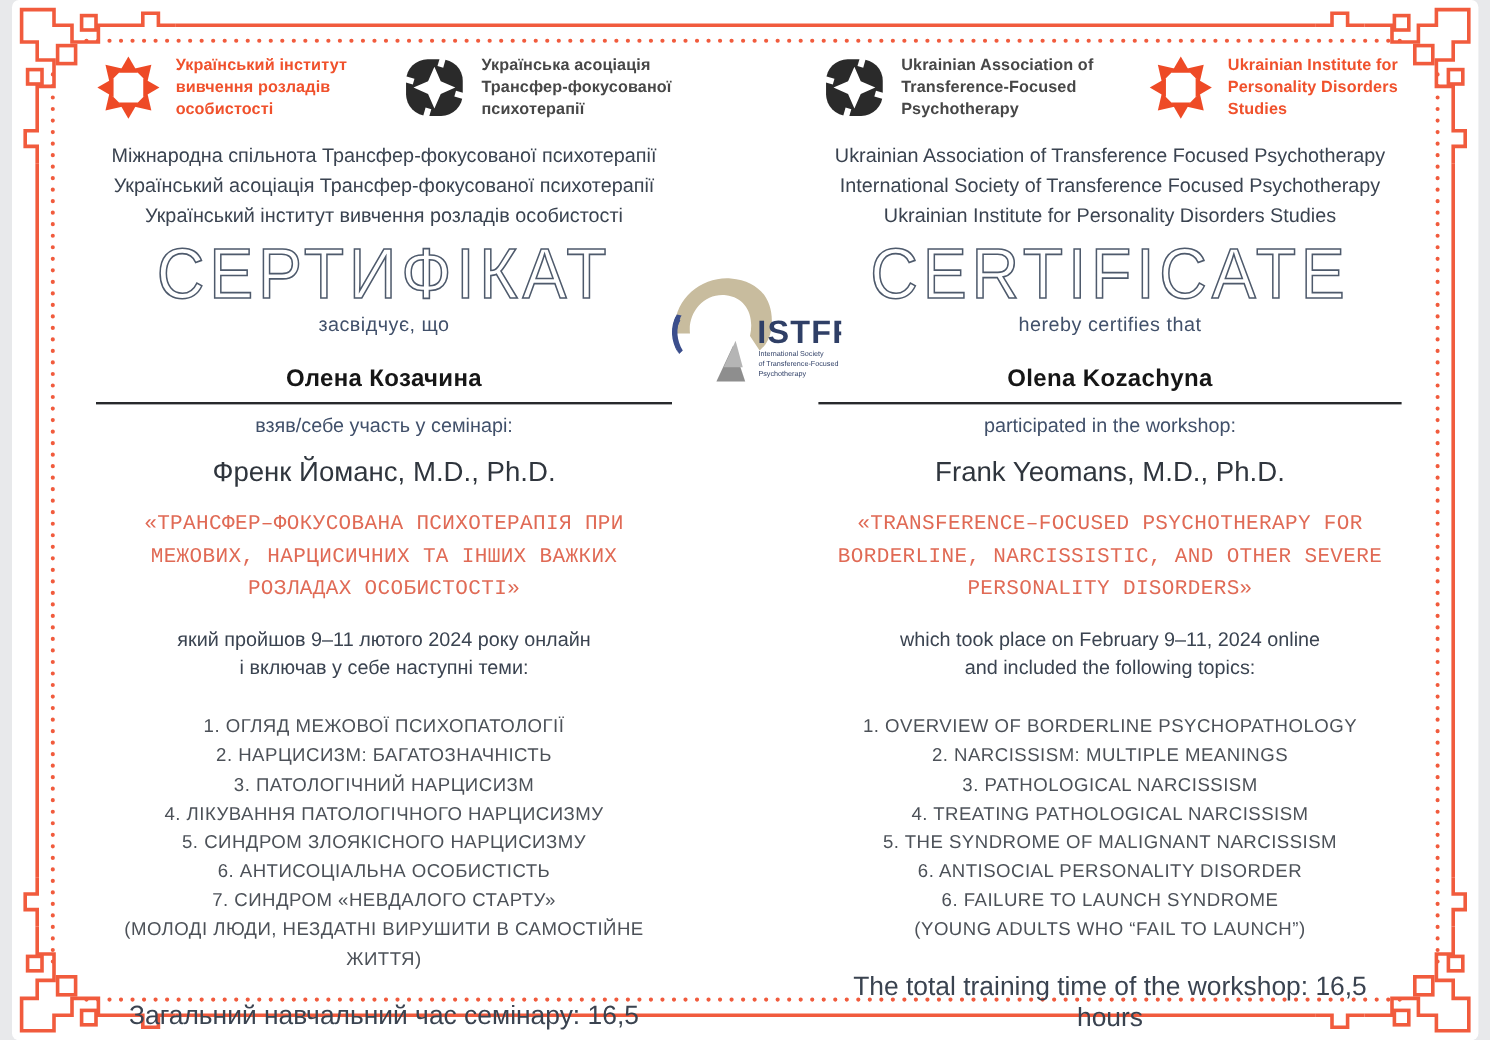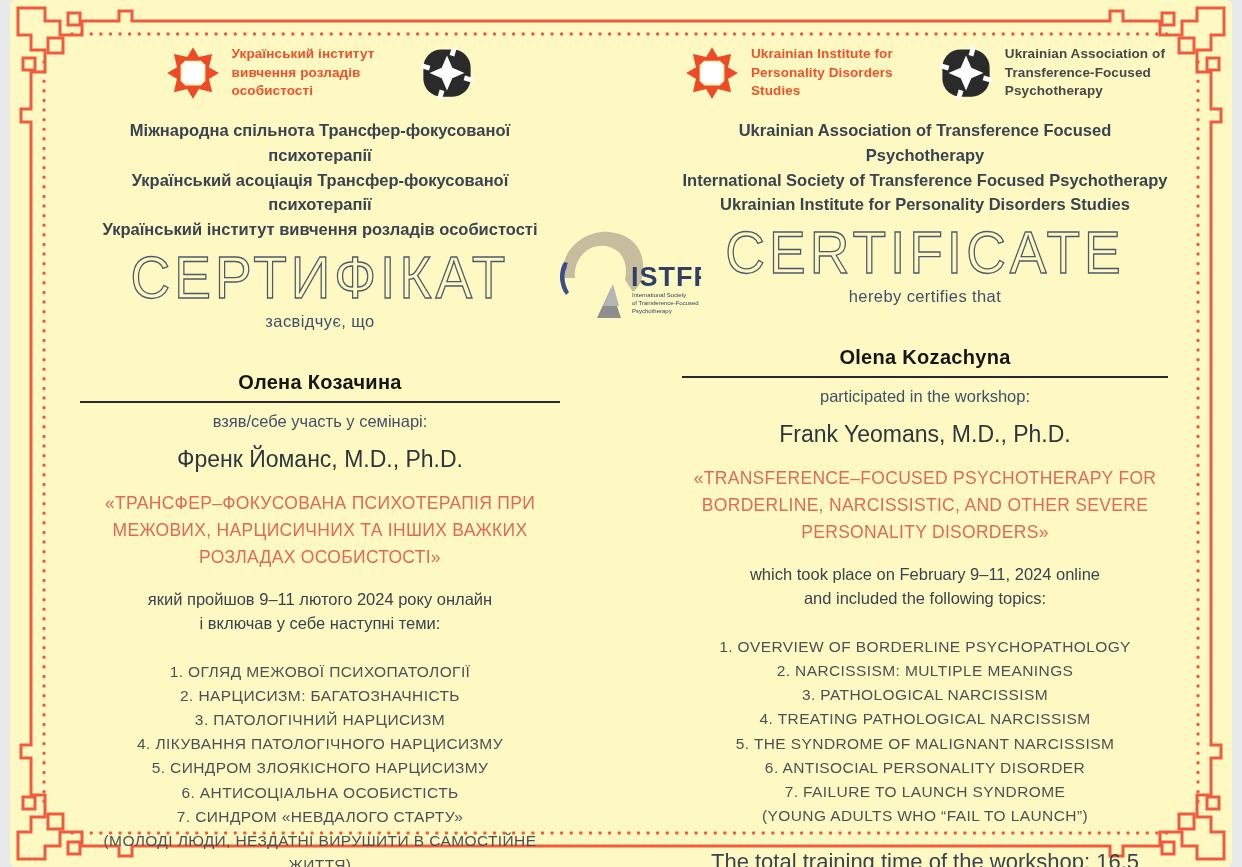--- a/index.html
+++ b/index.html
@@ -1,44 +1,44 @@
 <!DOCTYPE html>
 <html><head>
 <meta charset="utf-8">
 <style>
   * { margin:0; padding:0; box-sizing:border-box; }
   html,body { width:1242px; height:867px; background:#e8e9eb; font-family:"Liberation Sans", sans-serif; overflow:hidden; }
-  .page { position:relative; width:1222px; height:867px; margin:0 10px; background:#fef9c3; border-radius:6px; overflow:hidden; }
+  .page { position:relative; width:1222px; height:867px; margin:0 10px; background:#ffffff; border-radius:6px; overflow:hidden; }
   .border-svg { position:absolute; inset:0; width:100%; height:100%; pointer-events:none; }
 
   .col { position:absolute; top:42px; display:flex; flex-direction:column; align-items:center; text-align:center; color:#3c4654; }
   .col-left  { left:70px;  width:480px; }
   .col-right { left:672px; width:486px; }
 
   .logo-row { display:flex; gap:46px; align-items:center; justify-content:center; height:62px; }
   .logo-item { display:flex; gap:12px; align-items:center; }
   .logo-item svg { flex:0 0 auto; }
   .logo-label { text-align:left; font-size:13.5px; font-weight:bold; line-height:1.4; letter-spacing:.1px; }
   .logo-label.orange { color:#f0512c; }
   .logo-label.dark   { color:#474747; }
 
-  .org-lines { margin-top:14px; font-size:16.5px; line-height:1.5; color:#3a4350;font-weight:bold; }
+  .org-lines { margin-top:14px; font-size:16.5px; line-height:1.5; color:#3a4350; }
 
   .cert-title { margin-top:8px; font-size:55px; font-weight:100; letter-spacing:4px; color:#4e5a6c;
                 -webkit-text-fill-color:transparent; -webkit-text-stroke:1.25px #4e5a6c;
                 transform:scaleY(1.08); line-height:1.05; }
   .certifies { margin-top:4px; font-size:16.5px; color:#41506a; letter-spacing:.4px; }
 
-  .name { margin-top:40px; font-size:20px; font-weight:600; color:#161616; letter-spacing:.3px; }
+  .name { margin-top:24px; font-size:20px; font-weight:600; color:#161616; letter-spacing:.3px; }
   .rule { margin-top:7px; width:100%; border-top:2.4px solid #27292c; }
 
   .participated { margin-top:9px; font-size:16.5px; color:#41506a; }
   .presenter { margin-top:15px; font-size:23px; color:#2f353d; }
 
-  .workshop { margin-top:17px; font-size:17.5px; font-weight:500; line-height:1.55; color:#e06a55; letter-spacing:.3px; }
+  .workshop { margin-top:17px; font-size:17.5px; font-weight:500; line-height:1.55; color:#e06a55; letter-spacing:.3px;font-family:Liberation Mono, monospace; }
 
   .date-lines { margin-top:17px; font-size:16.5px; line-height:1.45; color:#3a4350; }
 
   .topics { margin-top:24px; font-size:15.5px; line-height:1.56; letter-spacing:.4px; color:#4c5158; }
 
   .total { margin-top:21px; font-size:22px; color:#3a4350; }
 
   .sig-block { margin-top:10px; width:100%; display:flex; flex-direction:column; align-items:center; }
   .sig-svg { display:block; margin-bottom:-8px; }
   .sig-svg.overlap { margin-bottom:-34px; }
@@ -127,20 +127,25 @@
         <svg width="54" height="54" viewBox="0 0 48 48">
           <rect x="3" y="3" width="42" height="42" rx="16" fill="#2a2a2a"></rect>
           <path d="M24,8.5 L28.7,19.3 L39.5,24 L28.7,28.7 L24,39.5 L19.3,28.7 L8.5,24 L19.3,19.3 Z" fill="#fff"></path>
           <g fill="#fff">
             <rect x="21.8" y="0" width="4.4" height="8" transform="rotate(16 24 24)"></rect>
             <rect x="21.8" y="0" width="4.4" height="8" transform="rotate(106 24 24)"></rect>
             <rect x="21.8" y="0" width="4.4" height="8" transform="rotate(196 24 24)"></rect>
             <rect x="21.8" y="0" width="4.4" height="8" transform="rotate(286 24 24)"></rect>
           </g>
         </svg>
+        <div class="logo-label dark">
+          <div>Українська асоціація</div>
+          <div>Трансфер-фокусованої</div>
+          <div>психотерапії</div>
+        </div>
       </div>
     </div>
 
     <div class="org-lines">
       <div>Міжнародна спільнота Трансфер-фокусованої психотерапії</div>
       <div>Український асоціація Трансфер-фокусованої психотерапії</div>
       <div>Український інститут вивчення розладів особистості</div>
     </div>
 
     <div class="cert-title">СЕРТИФІКАТ</div>
@@ -178,55 +183,55 @@
       </svg>
 
     </div>
   </div>
 
   <div class="col col-right">
 
     <div class="logo-row">
       <div class="logo-item">
         <svg width="54" height="54" viewBox="0 0 48 48">
+          <rect x="3" y="3" width="42" height="42" rx="16" fill="#2a2a2a"></rect>
+          <path d="M24,8.5 L28.7,19.3 L39.5,24 L28.7,28.7 L24,39.5 L19.3,28.7 L8.5,24 L19.3,19.3 Z" fill="#fff"></path>
+          <g fill="#fff">
+            <rect x="21.8" y="0" width="4.4" height="8" transform="rotate(16 24 24)"></rect>
+            <rect x="21.8" y="0" width="4.4" height="8" transform="rotate(106 24 24)"></rect>
+            <rect x="21.8" y="0" width="4.4" height="8" transform="rotate(196 24 24)"></rect>
+            <rect x="21.8" y="0" width="4.4" height="8" transform="rotate(286 24 24)"></rect>
+          </g>
+        </svg>
+        <div class="logo-label dark">
+          <div>Ukrainian Association of</div>
+          <div>Transference-Focused</div>
+          <div>Psychotherapy</div>
+        </div>
+      </div>
+      <div class="logo-item">
+        <svg width="54" height="54" viewBox="0 0 48 48">
           <g fill="#ee4a26">
             <path d="M24,1 L31,13 L17,13 Z"></path>
               <path d="M47,24 L35,31 L35,17 Z"></path>
             <path d="M24,47 L17,35 L31,35 Z"></path>
               <path d="M1,24 L13,17 L13,31 Z"></path>
             <path d="M41,7 L38,20 L28,10 Z"></path>
               <path d="M41,41 L28,38 L38,28 Z"></path>
             <path d="M7,41 L10,28 L20,38 Z"></path>
               <path d="M7,7 L20,10 L10,20 Z"></path>
           </g>
           <rect x="15" y="15" width="18" height="18" fill="#fff" transform="rotate(8 24 24)"></rect>
         </svg>
         <div class="logo-label orange">
           <div>Ukrainian Institute for</div>
           <div>Personality Disorders</div>
           <div>Studies</div>
         </div>
       </div>
-      <div class="logo-item">
-        <svg width="54" height="54" viewBox="0 0 48 48">
-          <rect x="3" y="3" width="42" height="42" rx="16" fill="#2a2a2a"></rect>
-          <path d="M24,8.5 L28.7,19.3 L39.5,24 L28.7,28.7 L24,39.5 L19.3,28.7 L8.5,24 L19.3,19.3 Z" fill="#fff"></path>
-          <g fill="#fff">
-            <rect x="21.8" y="0" width="4.4" height="8" transform="rotate(16 24 24)"></rect>
-            <rect x="21.8" y="0" width="4.4" height="8" transform="rotate(106 24 24)"></rect>
-            <rect x="21.8" y="0" width="4.4" height="8" transform="rotate(196 24 24)"></rect>
-            <rect x="21.8" y="0" width="4.4" height="8" transform="rotate(286 24 24)"></rect>
-          </g>
-        </svg>
-        <div class="logo-label dark">
-          <div>Ukrainian Association of</div>
-          <div>Transference-Focused</div>
-          <div>Psychotherapy</div>
-        </div>
-      </div>
     </div>
 
     <div class="org-lines">
       <div>Ukrainian Association of Transference Focused Psychotherapy</div>
       <div>International Society of Transference Focused Psychotherapy</div>
       <div>Ukrainian Institute for Personality Disorders Studies</div>
     </div>
 
     <div class="cert-title">CERTIFICATE</div>
     <div class="certifies">hereby certifies that</div>
@@ -244,21 +249,21 @@
       <div>and included the following topics:</div>
     </div>
 
     <div class="topics">
       <div>1. OVERVIEW OF BORDERLINE PSYCHOPATHOLOGY</div>
       <div>2. NARCISSISM: MULTIPLE MEANINGS</div>
       <div>3. PATHOLOGICAL NARCISSISM</div>
       <div>4. TREATING PATHOLOGICAL NARCISSISM</div>
       <div>5. THE SYNDROME OF MALIGNANT NARCISSISM</div>
       <div>6. ANTISOCIAL PERSONALITY DISORDER</div>
-      <div>7. FAILURE TO LAUNCH SYNDROME</div>
+      <div>6. FAILURE TO LAUNCH SYNDROME</div>
       <div>(YOUNG ADULTS WHO “FAIL TO LAUNCH”)</div>
     </div>
 
     <div class="total">The total training time of the workshop: 16,5 hours</div>
 
     <div class="sig-block">
       <svg class="sig-svg overlap" width="240" height="92" viewBox="0 0 240 96">
         <path d="M66,90 C52,96 44,88 50,74 C58,52 76,14 84,12 C90,12 80,40 72,58 C66,72 60,84 66,90 M76,50 C84,30 96,24 98,34 C100,44 90,60 84,70 C78,80 76,90 82,94 M98,40 C104,28 114,26 116,34 C118,42 110,52 106,58 M114,42 C120,32 130,30 132,38 C133,44 128,52 124,56 M130,44 C138,34 146,34 148,42 C148,48 144,54 140,58 M146,46 C158,38 166,40 178,38 C192,36 204,40 216,36 C224,34 230,36 234,34" fill="none" stroke="#26282b" stroke-width="1.9" stroke-linecap="round"></path>
       </svg>
 

